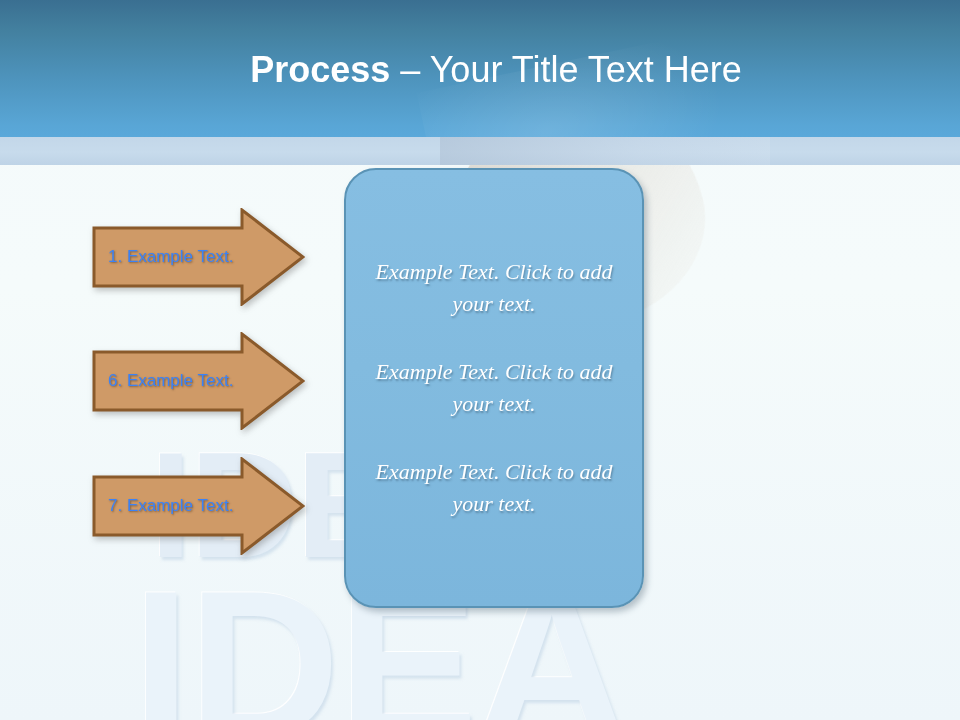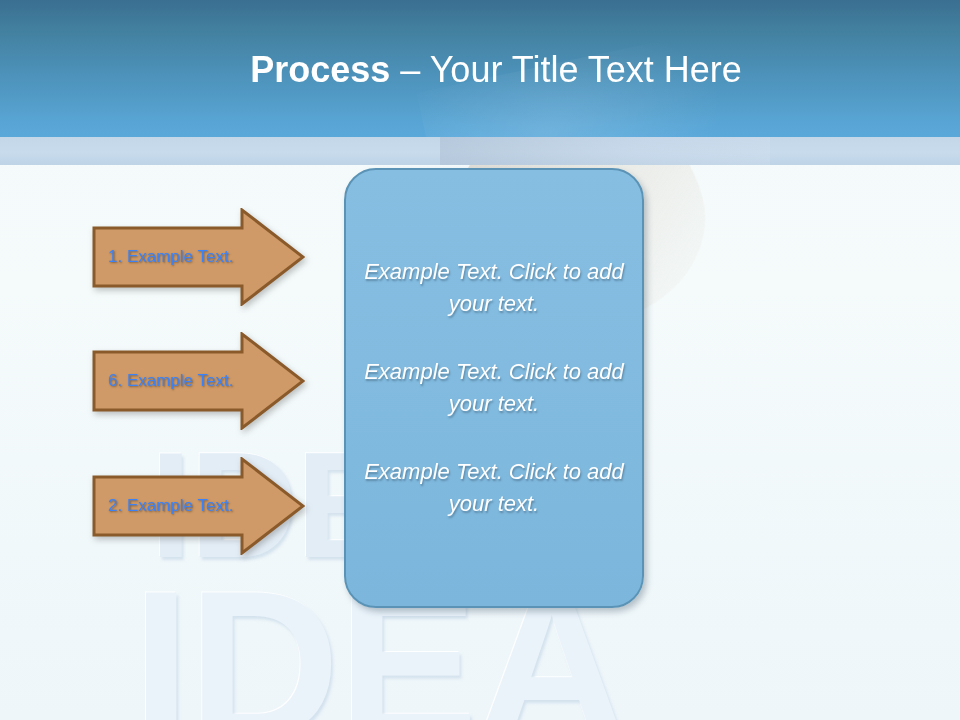--- a/index.html
+++ b/index.html
@@ -168,20 +168,21 @@
     box-sizing: border-box;
     background: linear-gradient(180deg, #86bee2 0%, #82bbdf 45%, #7cb6dc 100%);
     border: 2px solid #5a93b5;
     border-radius: 32px;
     box-shadow: 3px 4px 6px rgba(90,110,125,0.4);
     display: flex;
     flex-direction: column;
     justify-content: center;
     align-items: center;
     padding: 12px 12px;
+    font-family: Liberation Serif, serif;
   }
   .center-para {
     width: 100%;
     text-align: center;
     color: #ffffff;
     font-style: italic;
     font-size: 22px;
     line-height: 32px;
     text-shadow: 1px 2px 2px rgba(60,95,120,0.55);
     margin: 0;
@@ -223,21 +224,21 @@
     <svg width="213" height="98" viewBox="0 0 213 98">
       <polygon points="2,20 150,20 150,2 211,49 150,96 150,78 2,78" fill="#cf9a67" stroke="#8a5a2b" stroke-width="3" stroke-linejoin="miter"></polygon>
     </svg>
     <span class="arrow-label">6. Example Text.</span>
   </div>
 
   <div class="arrow orange" id="arrow-3">
     <svg width="213" height="98" viewBox="0 0 213 98">
       <polygon points="2,20 150,20 150,2 211,49 150,96 150,78 2,78" fill="#cf9a67" stroke="#8a5a2b" stroke-width="3" stroke-linejoin="miter"></polygon>
     </svg>
-    <span class="arrow-label">2. Example Text.</span>
+    <span class="arrow-label">7. Example Text.</span>
   </div>
 
   <div class="center-box">
     <p class="center-para">Example Text. Click  to add your text.</p>
     <p class="center-para">Example Text. Click  to add your text.</p>
     <p class="center-para">Example Text. Click  to add your text.</p>
   </div>
 
 
 </div>

